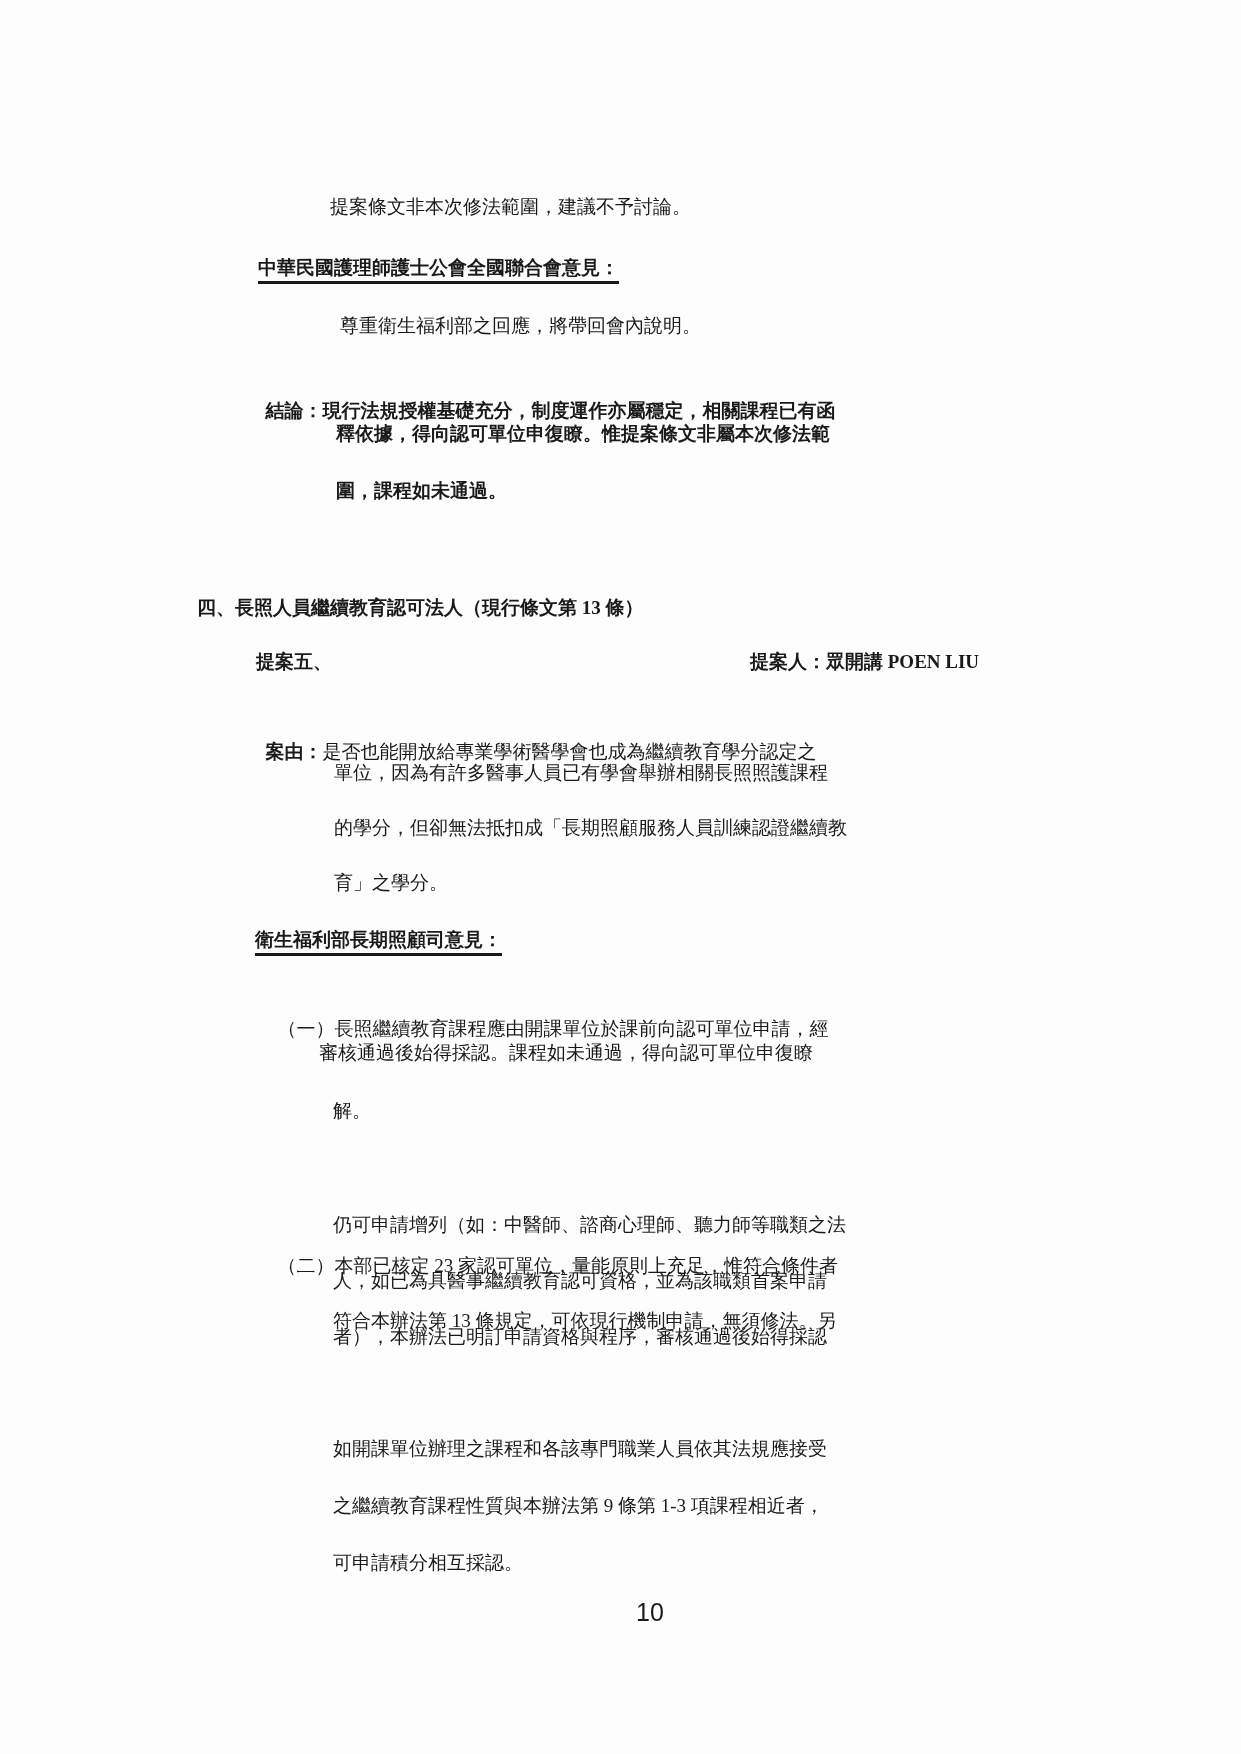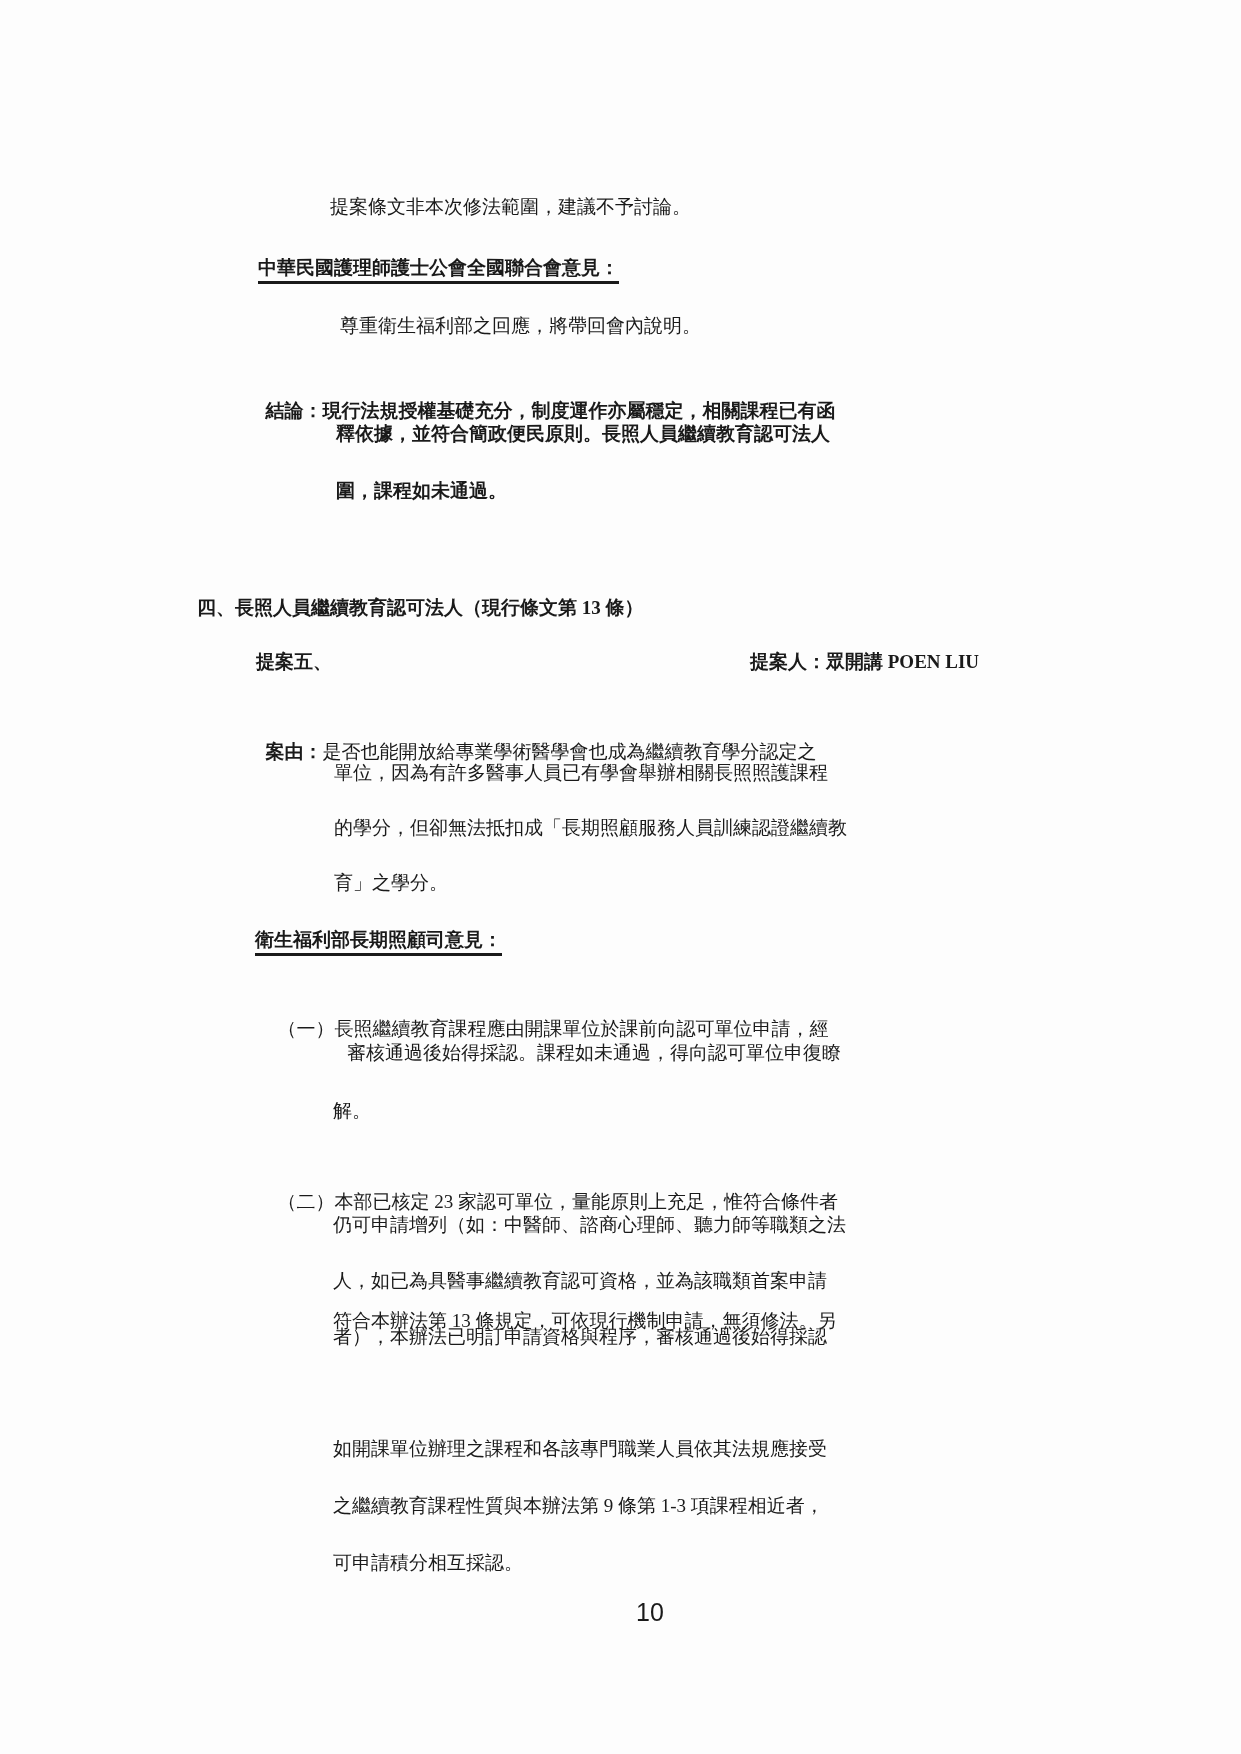--- a/index.html
+++ b/index.html
@@ -36,44 +36,44 @@
 
 <div class="ln" style="top:190px;left:330px">提案條文非本次修法範圍，建議不予討論。</div>
 
 <div class="ln b u" style="top:251px;left:258px">中華民國護理師護士公會全國聯合會意見：</div>
 
 <div class="ln" style="top:309px;left:340px">尊重衛生福利部之回應，將帶回會內說明。</div>
 
 <div class="ln b" style="top:360px;left:256px">
   <span>結論：</span><span>現行法規授權基礎充分，制度運作亦屬穩定，相關課程已有函</span>
 </div>
-<div class="ln b" style="top:417px;left:336px">釋依據，並符合簡政便民原則。長照人員繼續教育認可法人</div>
+<div class="ln b" style="top:417px;left:336px">釋依據，得向認可單位申復瞭。惟提案條文非屬本次修法範</div>
 <div class="ln b" style="top:474px;left:336px">圍，課程如未通過。</div>
 
 <div class="ln b" style="top:591px;left:197px">四、長照人員繼續教育認可法人（現行條文第 13 條）</div>
 
 <div class="ln b" style="top:645px;left:256px">提案五、</div>
 <div class="ln b" style="top:645px;left:750px">提案人：眾開講 POEN LIU</div>
 
 <div class="ln" style="top:701px;left:256px">
   <span class="b">案由：</span><span>是否也能開放給專業學術醫學會也成為繼續教育學分認定之</span>
 </div>
 <div class="ln" style="top:756px;left:334px">單位，因為有許多醫事人員已有學會舉辦相關長照照護課程</div>
 <div class="ln" style="top:811px;left:334px">的學分，但卻無法抵扣成「長期照顧服務人員訓練認證繼續教</div>
 <div class="ln" style="top:866px;left:334px">育」之學分。</div>
 
 <div class="ln b u" style="top:923px;left:255px">衛生福利部長期照顧司意見：</div>
 
 <div class="ln" style="top:978px;left:268px">
   <span>（一）</span><span>長照繼續教育課程應由開課單位於課前向認可單位申請，經</span>
 </div>
-<div class="ln" style="top:1036px;left:347px">審核通過後始得採認。課程如未通過，得向認可單位申復瞭</div>
+<div class="ln" style="top:1036px;left:319px">審核通過後始得採認。課程如未通過，得向認可單位申復瞭</div>
 <div class="ln" style="top:1094px;left:333px">解。</div>
 
-<div class="ln" style="top:1151px;left:268px">
+<div class="ln" style="top:1215px;left:268px">
   <span>（二）</span><span>本部已核定 23 家認可單位，量能原則上充足，惟符合條件者</span>
 </div>
 <div class="ln" style="top:1208px;left:333px">仍可申請增列（如：中醫師、諮商心理師、聽力師等職類之法</div>
 <div class="ln" style="top:1264px;left:333px">人，如已為具醫事繼續教育認可資格，並為該職類首案申請</div>
 <div class="ln" style="top:1320px;left:333px">者），本辦法已明訂申請資格與程序，審核通過後始得採認</div>
 <div class="ln" style="top:1304px;left:333px">符合本辦法第 13 條規定，可依現行機制申請，無須修法。另</div>
 <div class="ln" style="top:1432px;left:333px">如開課單位辦理之課程和各該專門職業人員依其法規應接受</div>
 <div class="ln" style="top:1489px;left:333px">之繼續教育課程性質與本辦法第 9 條第 1-3 項課程相近者，</div>
 <div class="ln" style="top:1546px;left:333px">可申請積分相互採認。</div>
 

